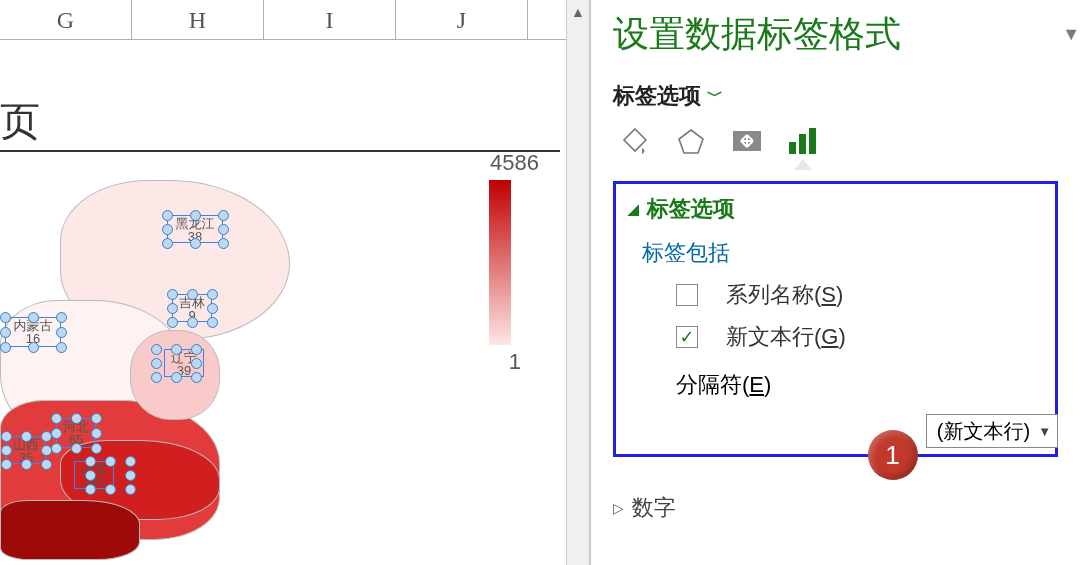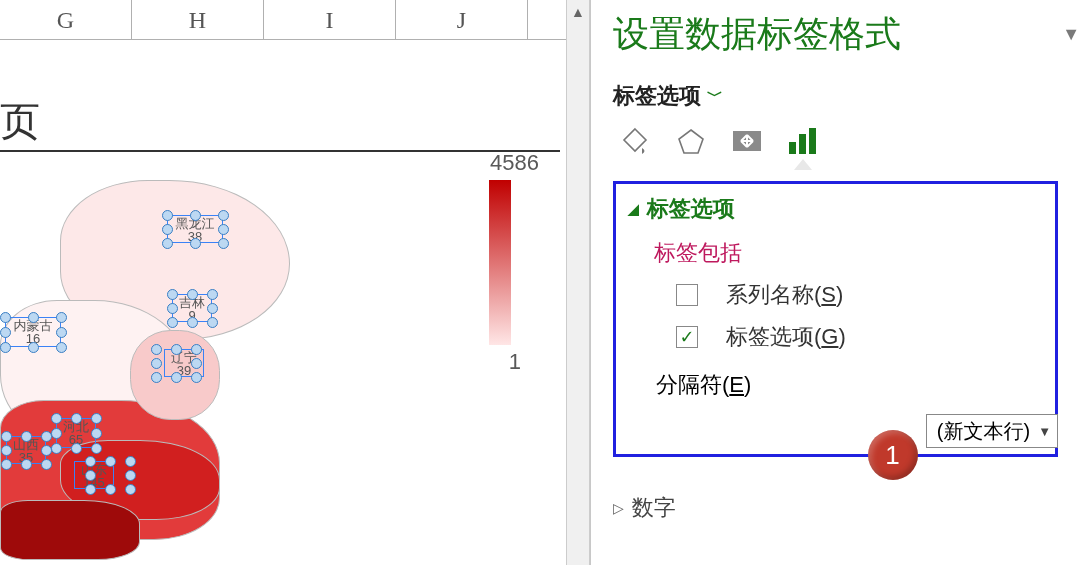--- a/index.html
+++ b/index.html
@@ -203,23 +203,23 @@
   .section-header {
     display: flex;
     align-items: center;
     gap: 8px;
     font-size: 22px;
   }
   .section-header.green { color: #1a7a1a; font-weight: 600; }
   .section-header .tri { font-size: 14px; display:inline-block; transform: translateY(-1px);}
   .section-header .tri.open { transform: rotate(0deg); }
   .sub-label {
-    margin: 14px 0 6px 26px;
-    font-size: 22px;
-    color: #be185d;
+    margin: 14px 0 6px 14px;
+    font-size: 22px;
+    color: #0369a1;
   }
   .opt-row {
     display: flex;
     align-items: center;
     gap: 28px;
     margin: 12px 0 0 48px;
     font-size: 22px;
     color: #333;
   }
   .chk {
@@ -232,21 +232,21 @@
     font-size: 18px;
     color: #1a7a1a;
   }
   .chk.checked::after { content: "✓"; }
   .underline-letter { text-decoration: underline; }
 
   .separator-row {
     display: flex;
     align-items: flex-end;
     justify-content: space-between;
-    margin: 18px 0 0 28px;
+    margin: 18px 0 0 48px;
     font-size: 22px;
   }
   .sep-dd {
     position: absolute;
     right: -3px;
     bottom: 6px;
     display: flex;
     align-items: center;
     border: 1px solid #888;
     height: 34px;
@@ -435,21 +435,21 @@
       <div class="opt-row">
         <span class="chk"></span>
         <span>
           <span>系列名称(</span><span class="underline-letter">S</span><span>)</span>
         </span>
       </div>
 
       <div class="opt-row">
         <span class="chk checked"></span>
         <span>
-          <span>标签选项(</span><span class="underline-letter">G</span><span>)</span>
+          <span>新文本行(</span><span class="underline-letter">G</span><span>)</span>
         </span>
       </div>
 
 
       <div class="separator-row">
         <span>
           <span>分隔符(</span><span class="underline-letter">E</span><span>)</span>
         </span>
       </div>
       <div class="sep-dd">

